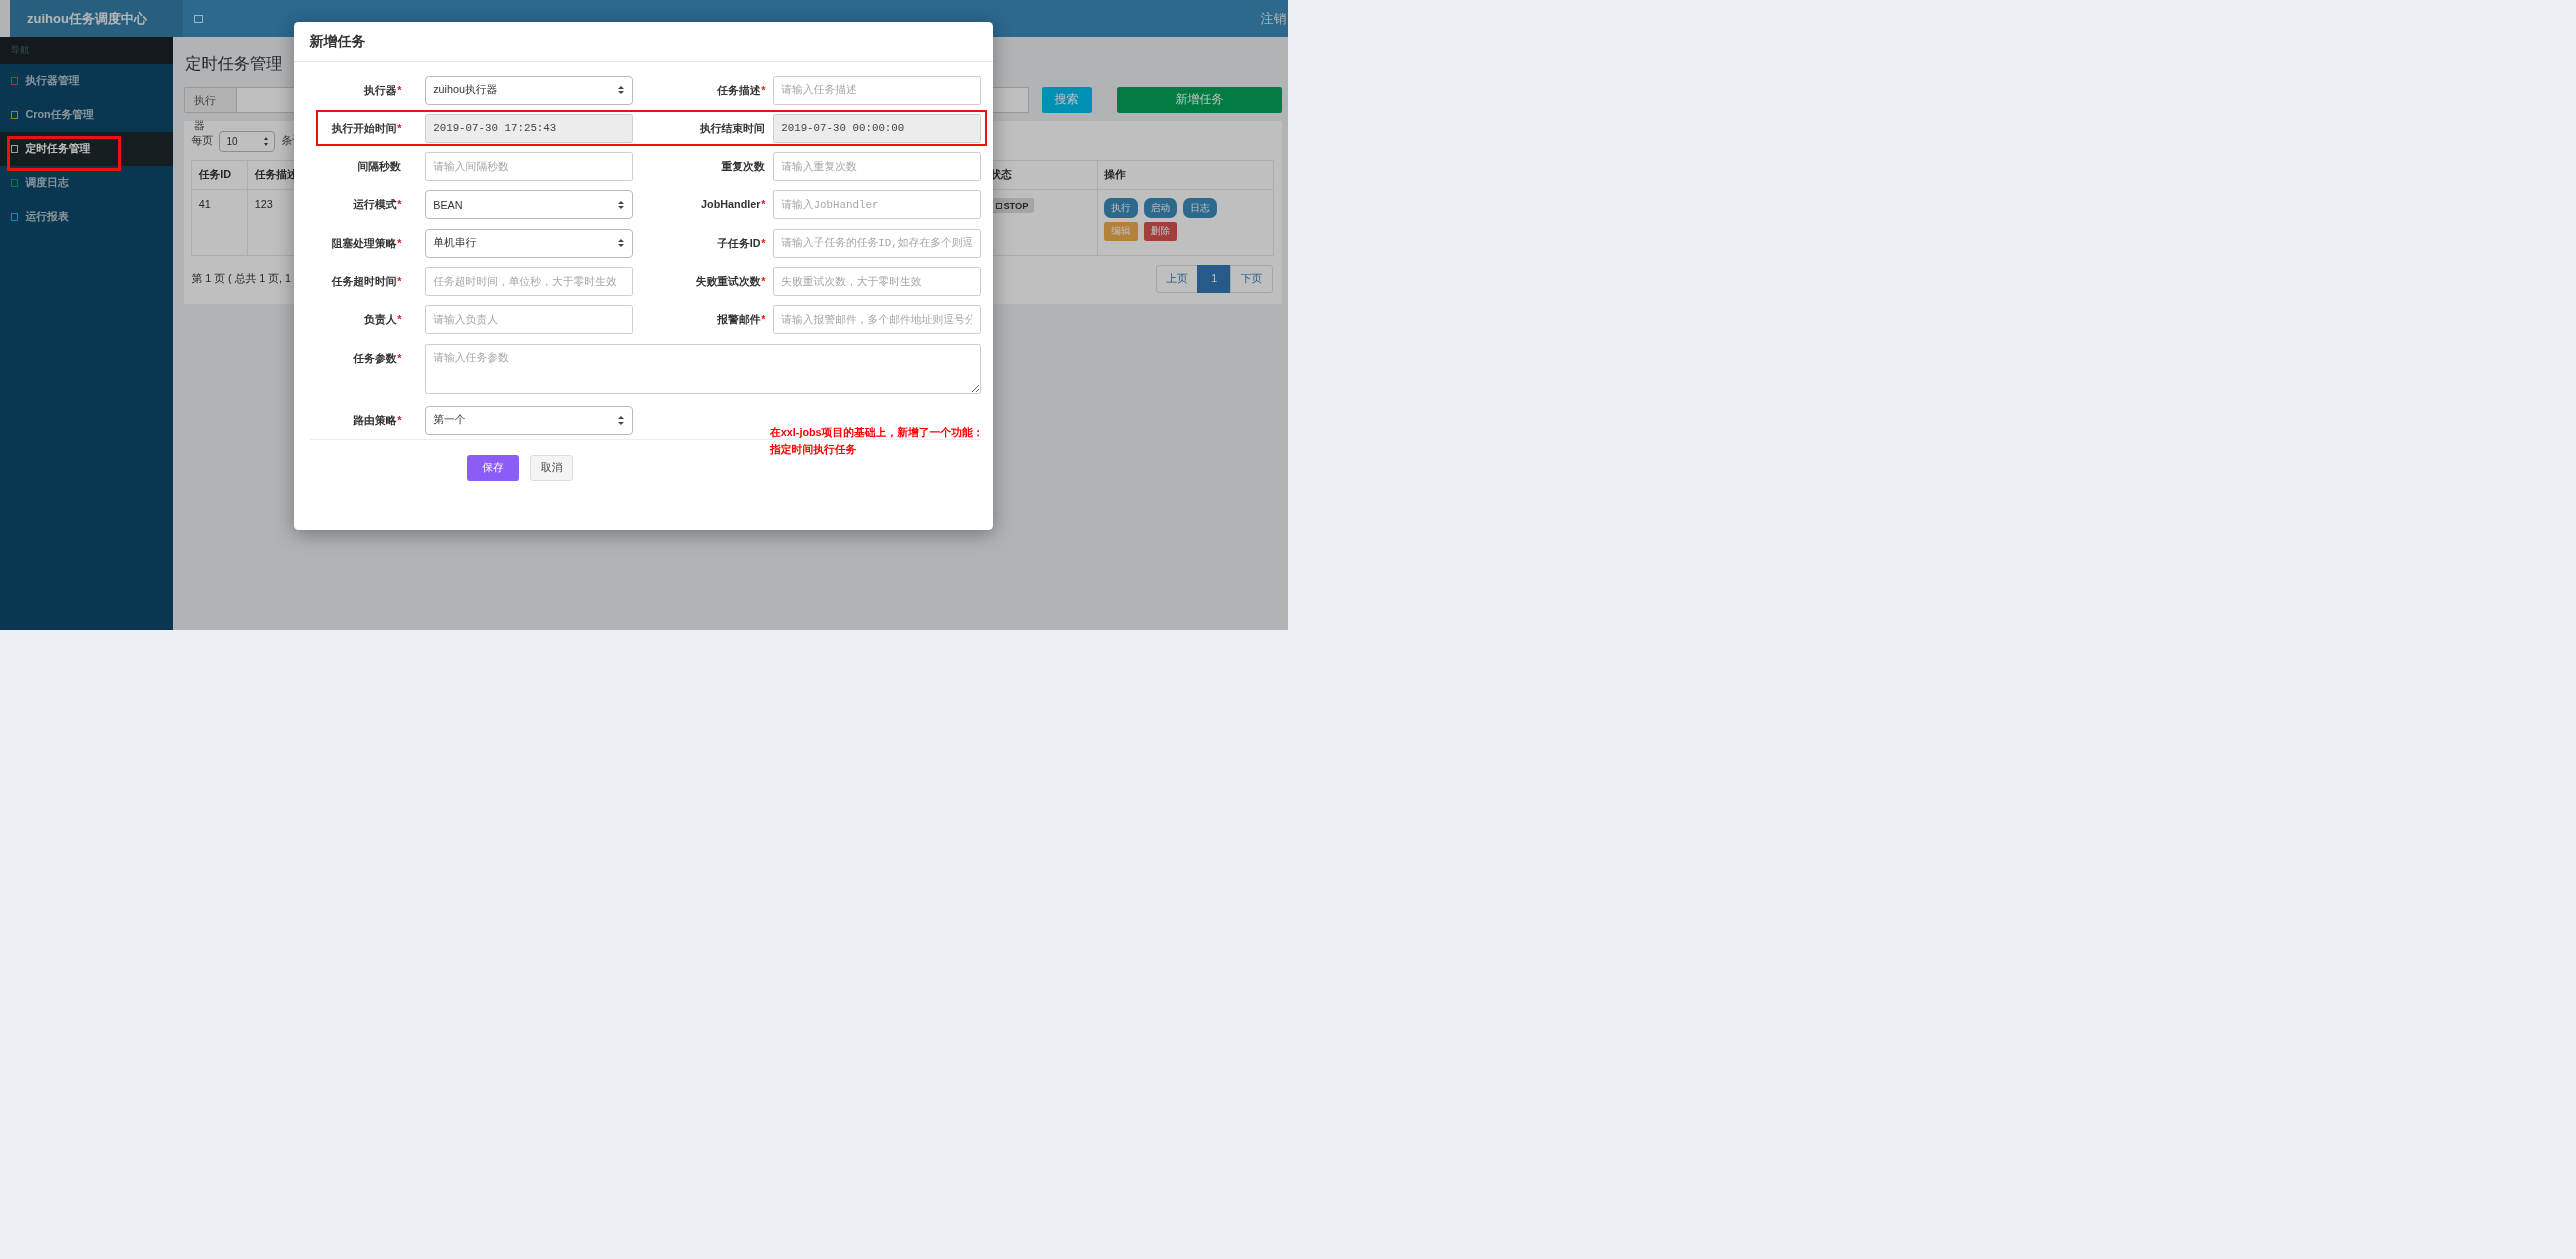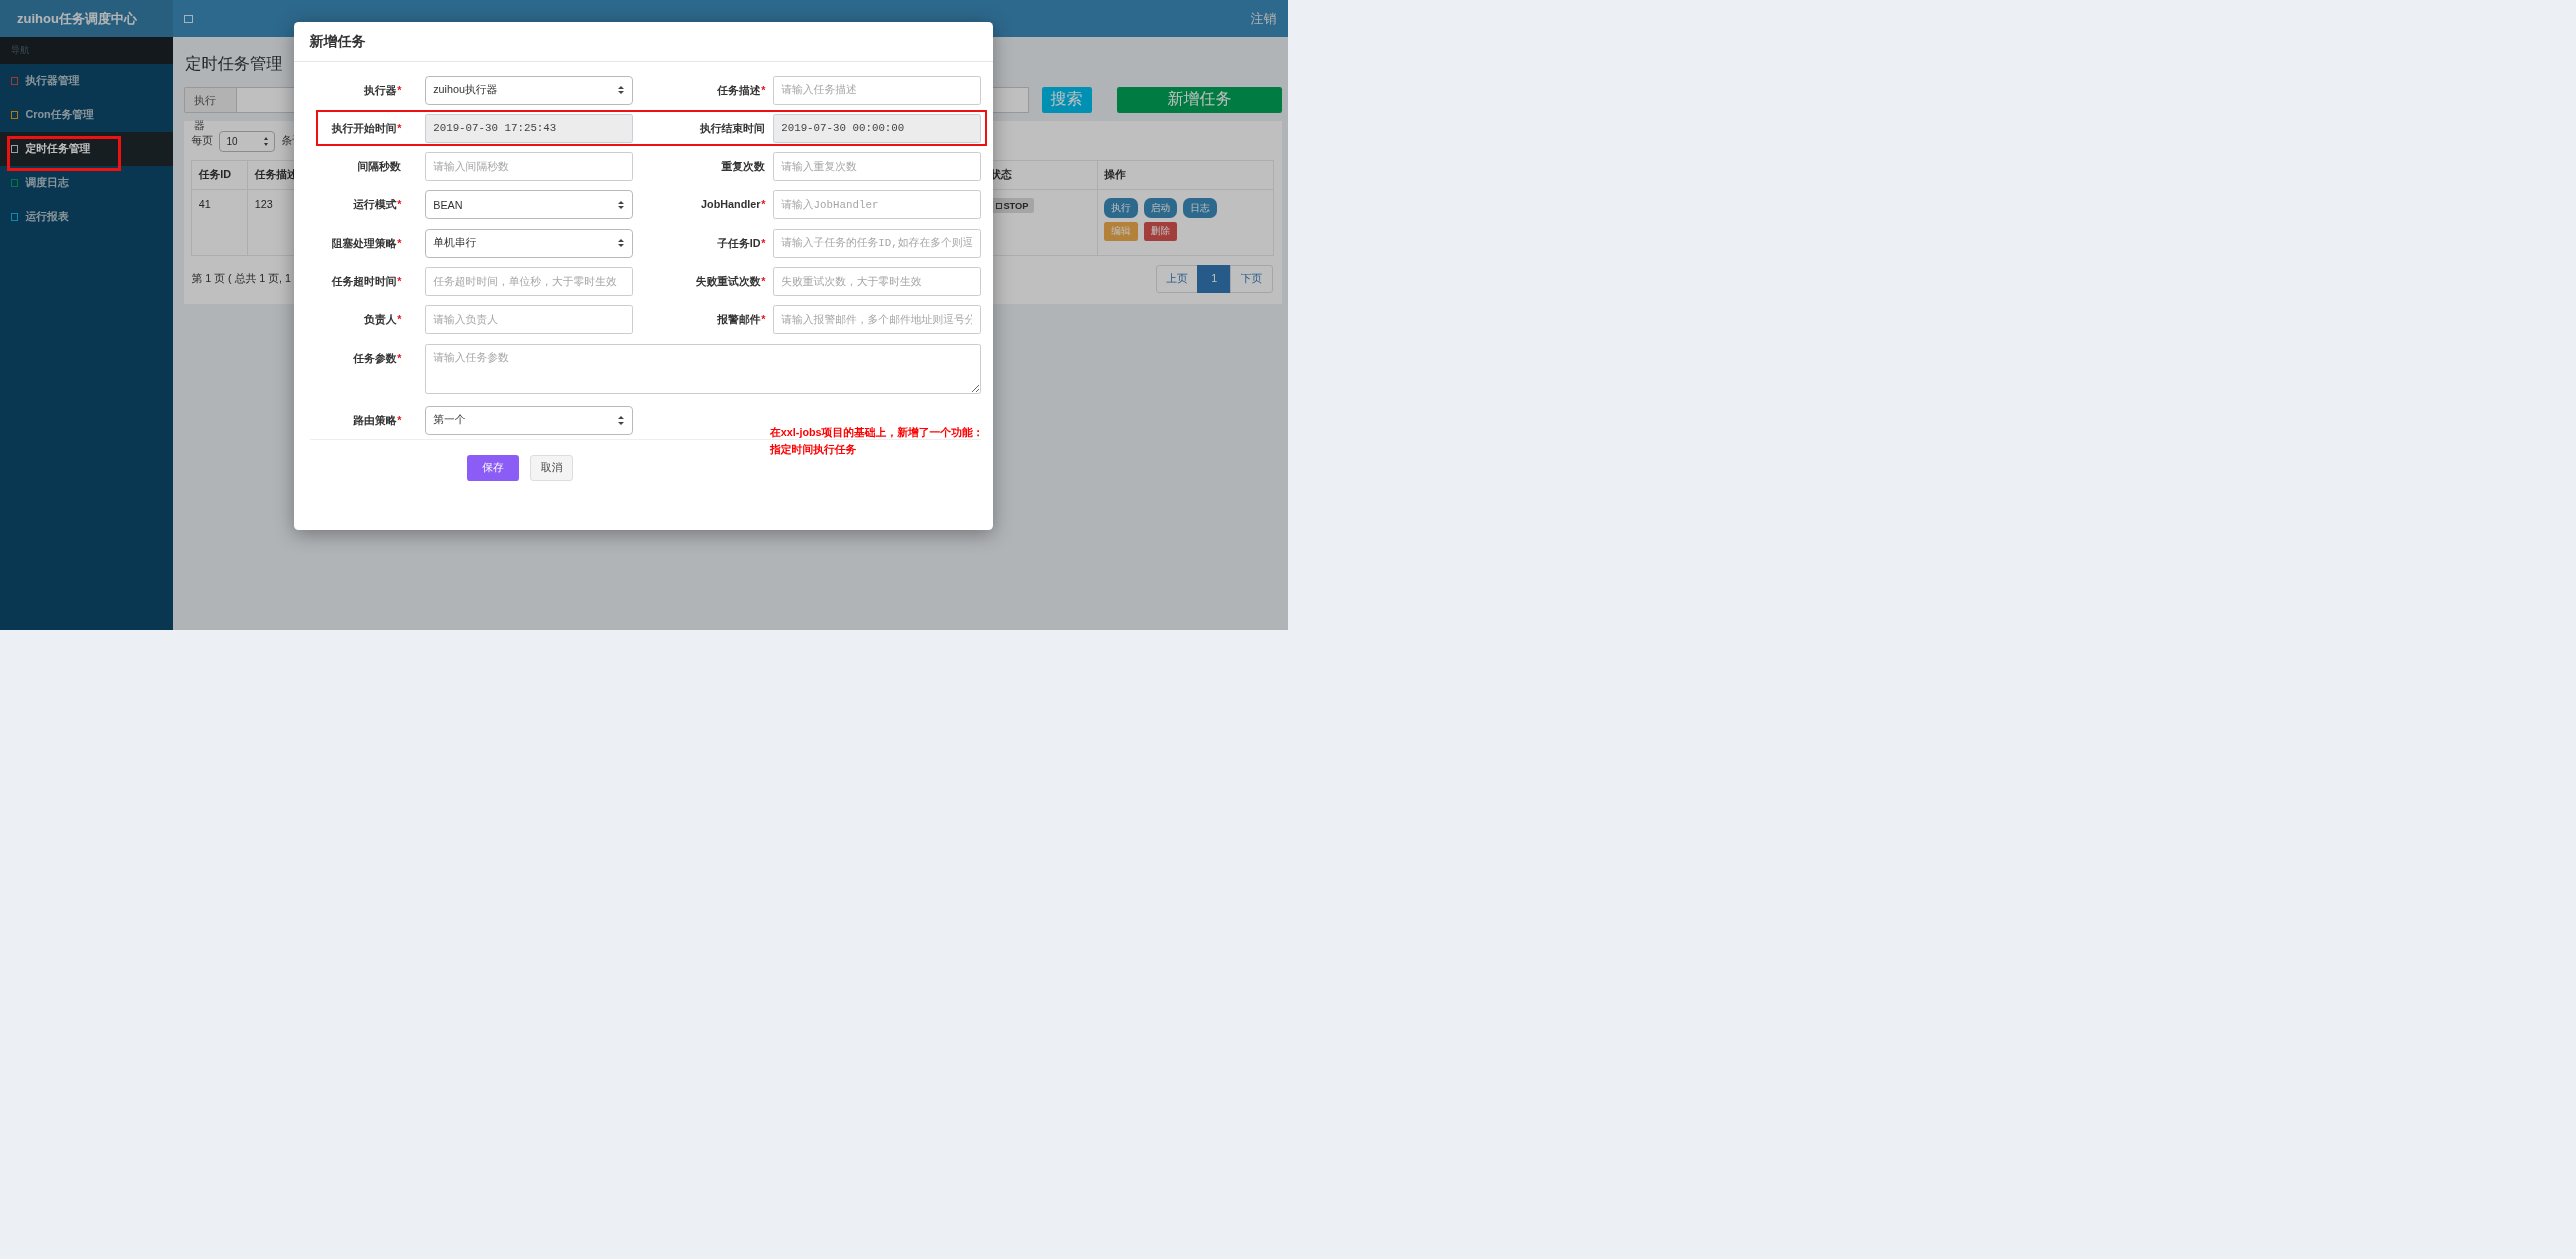--- a/index.html
+++ b/index.html
@@ -1,20 +1,20 @@
 <!DOCTYPE html>
 <html style="font-size:12.4px"><head>
 <meta charset="utf-8">
 <style>
   * { margin:0; padding:0; box-sizing:border-box; }
   html,body { width:1288px; height:630px; overflow:hidden; }
   body { font-family:"Liberation Sans","DejaVu Sans",sans-serif; background:#ecf0f5; position:relative; }
 
   
-  .navbar { position:absolute; left:0; top:0; width:1288px; height:37px; background:#3c8dbc; z-index:10; }
+  .navbar { position:absolute; left:10px; top:0; width:1288px; height:37px; background:#3c8dbc; z-index:10; }
   .navbar .logo { position:absolute; left:0; top:0; width:173px; height:37px; background:#367fa9;
                   color:#f2f2f2; font-size:13px; font-weight:700; line-height:37px; padding-left:17px; }
   .toggle-icon { position:absolute; left:184px; top:14.7px; width:8.5px; height:8.5px;
                  border:1.5px solid rgba(255,255,255,.85); display:inline-block; }
   .logout { position:absolute; right:11.6px; top:0; line-height:37px; color:#eaeaea; font-size:13px; cursor:pointer; }
 
   
   .sidebar { position:absolute; left:0; top:37px; width:173px; height:593px; background:#0c4a6e; z-index:10; }
   .nav-header { height:27px; line-height:27px; padding-left:10.8px; font-size:9.3px; color:#4b646f; background:#1a2226; }
   .menu-item { height:34px; display:flex; align-items:center; padding-left:10.8px;
@@ -23,21 +23,21 @@
   .sq-icon { width:7.7px; height:7.7px; border:1.5px solid; display:inline-block; margin-right:7px; flex:none; }
 
   
   .content { position:absolute; left:173px; top:37px; width:1115px; height:593px; background:#ecf0f5;
              padding:6.2px 6.2px 0 10.8px; z-index:10; }
   .page-title { font-size:16.2px; font-weight:500; color:#333; margin:10px 0 11.6px 1.5px; }
   .filter-bar { display:flex; height:26px; }
   .fi-addon { background:#eee; border:0.8px solid #ccc; border-right:none; padding:0 9.3px;
               line-height:25px; font-size:10.8px; color:#555; border-radius:2.3px 0 0 2.3px; }
   .fi-input { width:794px; height:26px; border:0.8px solid #ccc; background:#fff; font-size:10.8px; padding:0 7.7px; }
-  .btn { border:none; border-radius:2.3px; color:#fff; font-size:16px; cursor:pointer; height:26px; }
+  .btn { border:none; border-radius:2.3px; color:#fff; font-size:12px; cursor:pointer; height:26px; }
   .btn-search { width:50px; margin-left:13px; background:#00c0ef; }
   .btn-add { width:165px; margin-left:25.5px; background:#00a65a; }
 
   .box { margin-top:8.5px; background:#fff; width:1098px; padding:9.3px 7.7px 10.8px; }
   .toolbar { display:flex; align-items:center; font-size:10.8px; color:#444; height:21.7px; }
   .pp-select { width:56px; height:21px; border:0.8px solid #bbb; border-radius:3.9px; background:#fff;
                display:inline-flex; align-items:center; justify-content:space-between;
                padding:0 6.2px; margin:0 6.2px; font-size:10px; color:#333; cursor:pointer; }
 
   table.grid { width:100%; border-collapse:collapse; margin-top:7.7px; table-layout:fixed; }

